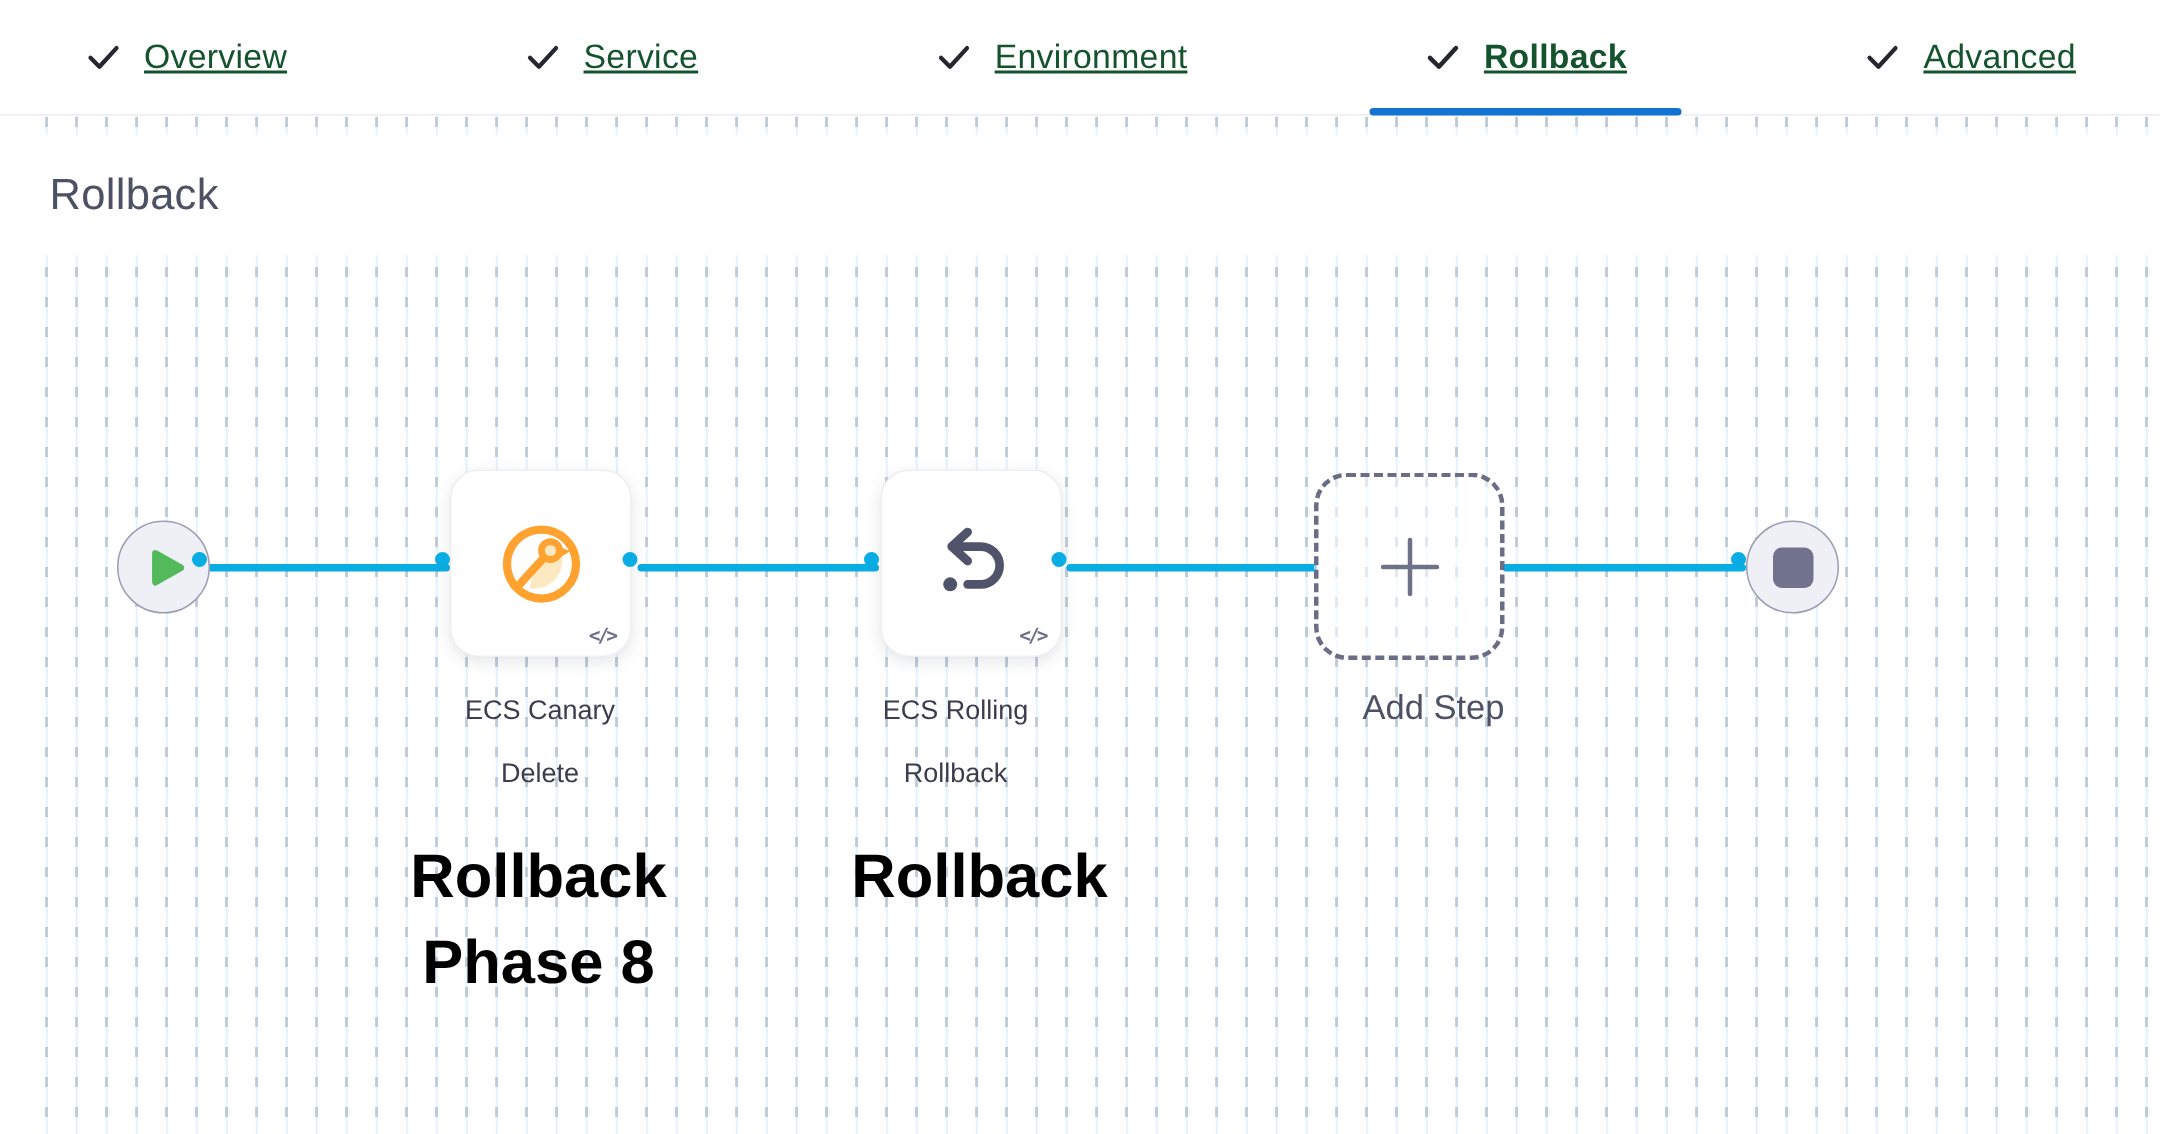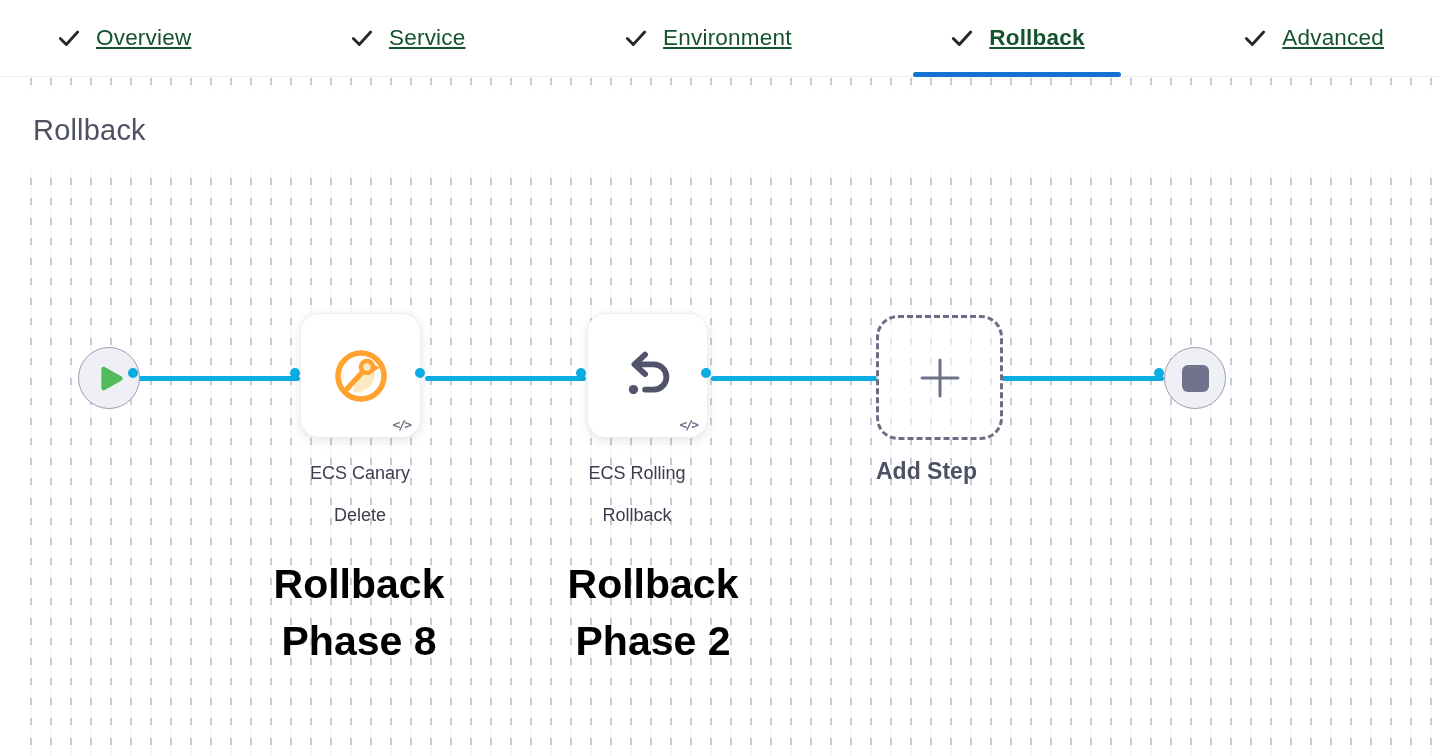--- a/index.html
+++ b/index.html
@@ -74,22 +74,22 @@
     position:absolute; left:853px; top:238px; width:127px; height:125px;
     border:3px dashed #6a6d85; border-radius:22px; background:rgba(255,255,255,0.55);
     z-index:3; cursor:pointer; display:flex; align-items:center; justify-content:center;
   }
 
   .step-label {
     position:absolute; width:220px; text-align:center; z-index:5;
     font-size:18px; line-height:42px; font-weight:500; color:#3b3d4e;
   }
   .add-step-label {
-    position:absolute; left:853px; top:381px; width:127px; text-align:left; z-index:5;
-    font-size:23px; color:#4e5166;font-weight:bold;
+    position:absolute; left:853px; top:381px; width:127px; text-align:right; z-index:5;
+    font-size:23px; color:#4e5166;
   }
 
   .annotation {
     position:absolute; top:479px; width:320px; text-align:center; z-index:6;
     font-size:41px; line-height:57px; font-weight:700; color:#000;
   }
 </style>
 </head>
 <body>
 
@@ -189,16 +189,15 @@
     <div>Rollback</div>
   </div>
   <div class="add-step-label">Add Step</div>
 
   <div class="annotation" style="left:176px;">
     <div>Rollback</div>
     <div>Phase 8</div>
   </div>
   <div class="annotation" style="left:470px;">
     <div>Rollback</div>
-    <div>Phase 2</div>
   </div>
 
 </main>
 
 </body></html>

